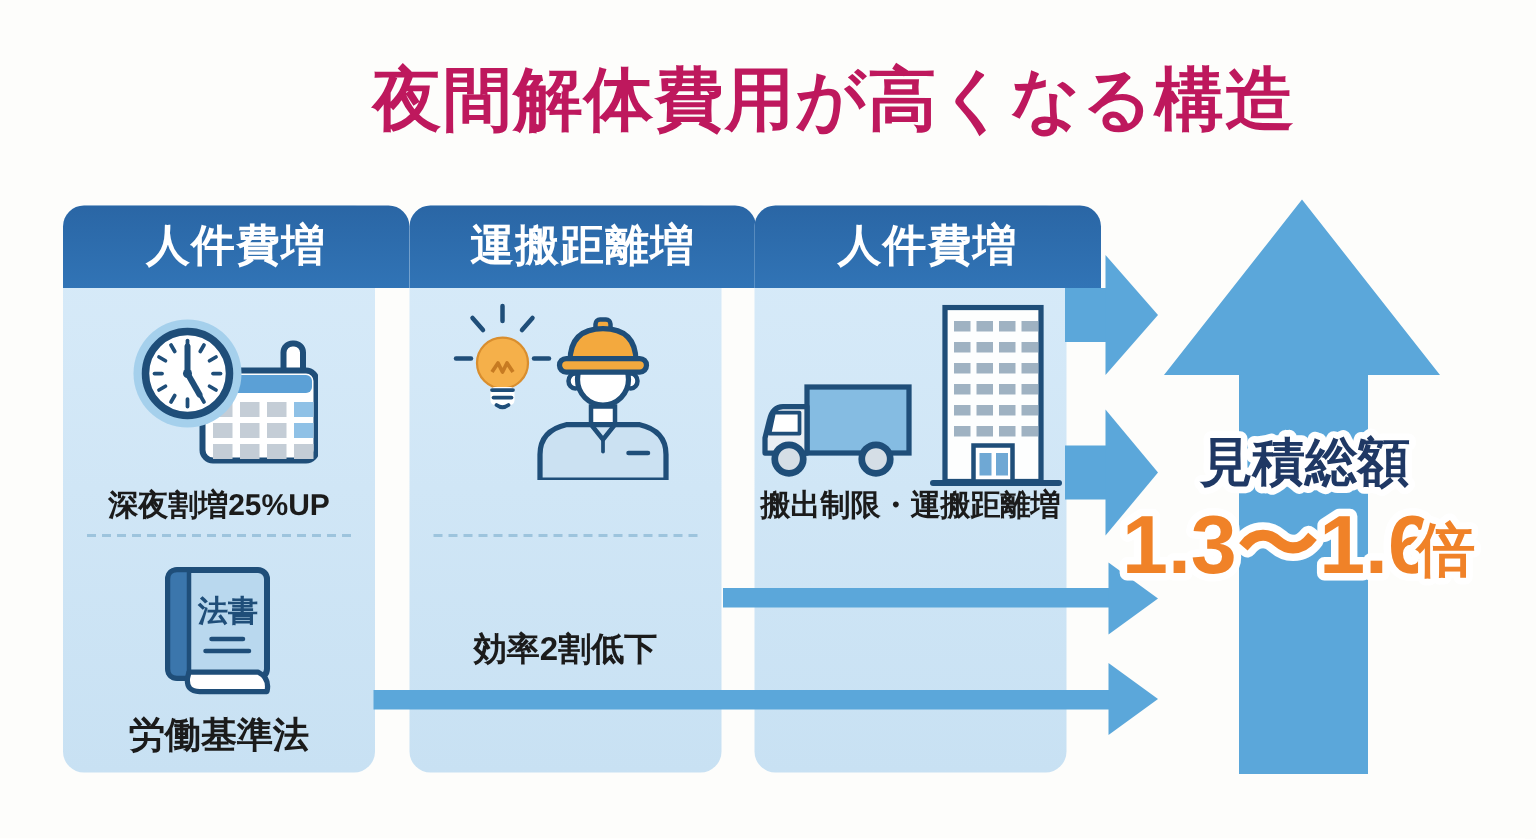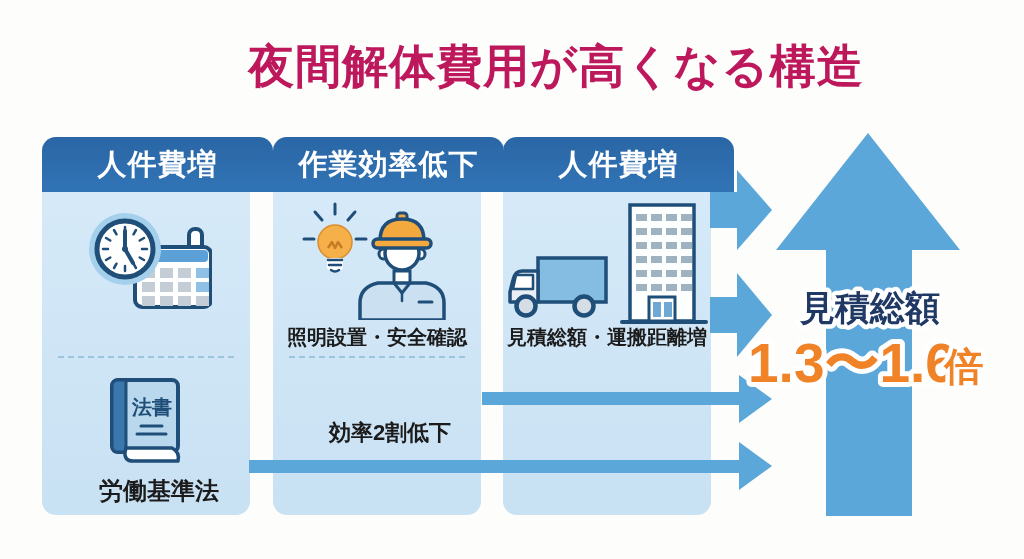--- a/index.html
+++ b/index.html
@@ -21,21 +21,21 @@
   .col-header{
     left:0;top:0;width:231px;height:55px;border-radius:14px 14px 0 0;
     background:linear-gradient(180deg,#2A66A5 0%,#3174B6 100%);
     color:#ffffff;font-size:29px;font-weight:800;text-align:center;line-height:55px;letter-spacing:1px;
   }
   .caption{
     left:0;top:185px;width:208px;height:30px;text-align:center;
     font-size:20px;font-weight:800;color:#1B1B1B;line-height:30px;white-space:nowrap;
   }
   .sub-caption{
-    left:0;width:208px;text-align:center;font-weight:800;color:#1B1B1B;white-space:nowrap;margin-left:13px;
+    left:0;width:208px;text-align:center;font-weight:800;color:#1B1B1B;white-space:nowrap;
   }
   .dashed-divider{
     left:16px;top:219px;width:176px;height:0;border-top:2px dashed #9DC4DD;
   }
   .shaft{background:#5BA7DA;}
   .head{width:0;height:0;border-style:solid;border-color:transparent transparent transparent #5BA7DA;}
   svg text{font-family:"Liberation Sans",sans-serif;font-weight:700;}
 </style>
 </head>
 <body>
@@ -83,36 +83,37 @@
         <line x1="29" y1="65" x2="31.5" y2="60.7"></line>
           <line x1="51" y1="65" x2="48.5" y2="60.7"></line>
       </g>
       <g stroke="#1F4E79" stroke-width="4" stroke-linecap="round">
         <line x1="40" y1="46" x2="40" y2="28"></line>
         <line x1="40" y1="46" x2="48" y2="60"></line>
       </g>
       <circle cx="40" cy="46" r="3" fill="#1F4E79"></circle>
     </svg>
 
+    <div class="abs caption">深夜割増25%UP</div>
     <div class="abs dashed-divider"></div>
 
     <svg class="abs" style="left:66px;top:239px;" width="77" height="90" viewBox="0 0 77 90">
       <rect x="4" y="4" width="66" height="72" rx="6" fill="#B9D8EE" stroke="#1F4E79" stroke-width="4"></rect>
       <path d="M 18 4 L 10 4 Q 4 4 4 10 L 4 70 Q 4 76 10 76 L 18 76 Z" fill="#3B76AC" stroke="#1F4E79" stroke-width="3"></path>
       <path d="M 18 72 H 64 Q 72 76 70 85 H 25 Q 16 85 17 76 Z" fill="#ffffff" stroke="#1F4E79" stroke-width="3.5" stroke-linejoin="round"></path>
       <text x="44" y="38" text-anchor="middle" font-size="20" fill="#1F4E79">法書</text>
       <line x1="33" y1="50" x2="54" y2="50" stroke="#1F4E79" stroke-width="3" stroke-linecap="round"></line>
       <line x1="29" y1="58" x2="58" y2="58" stroke="#1F4E79" stroke-width="3" stroke-linecap="round"></line>
     </svg>
 
     <div class="abs sub-caption" style="top:340px;height:28px;line-height:28px;font-size:24px;">労働基準法</div>
   </div>
 
   <div id="col-2" class="abs column">
-    <div class="abs col-header">作業効率低下</div>
+    <div class="abs col-header">運搬距離増</div>
 
     <svg class="abs" style="left:29px;top:64px;" width="150" height="119" viewBox="0 0 150 119">
 
       <g>
         <g stroke="#1F4E79" stroke-width="3" stroke-linecap="round">
           <line x1="33" y1="3" x2="33" y2="13"></line>
           <line x1="13" y1="11" x2="20" y2="19"></line>
           <line x1="53" y1="11" x2="46" y2="19"></line>
           <line x1="2" y1="38" x2="12" y2="38"></line>
           <line x1="54" y1="38" x2="64" y2="38"></line>
@@ -135,21 +136,20 @@
         <path d="M 58 119 V 102 Q 58 86 76 82 H 124 Q 142 86 142 102 V 119 Z" fill="#CBE1F2" stroke="#1F4E79" stroke-width="3.5"></path>
         <path d="M 92 82 L 100 92 L 108 82" fill="none" stroke="#1F4E79" stroke-width="3" stroke-linecap="round" stroke-linejoin="round"></path>
         <line x1="100" y1="92" x2="100" y2="100" stroke="#1F4E79" stroke-width="2.5" stroke-linecap="round"></line>
         <line x1="117" y1="101" x2="130" y2="101" stroke="#1F4E79" stroke-width="3" stroke-linecap="round"></line>
         <rect x="95" y="12" width="10" height="9" rx="3" fill="#F3A93E" stroke="#1F4E79" stroke-width="3"></rect>
         <path d="M 78 40 Q 78 18 100 18 Q 122 18 122 40 Z" fill="#F3A93E" stroke="#1F4E79" stroke-width="3.5"></path>
         <rect x="71" y="38" width="58" height="9" rx="4.5" fill="#F3A93E" stroke="#1F4E79" stroke-width="3.5"></rect>
       </g>
     </svg>
 
-    <div class="abs caption">照明設置・安全確認</div>
     <div class="abs dashed-divider"></div>
 
     <div class="abs sub-caption" style="top:280px;height:32px;line-height:32px;font-size:22px;">効率2割低下</div>
   </div>
 
   <div id="col-3" class="abs column">
     <div class="abs col-header">人件費増</div>
 
     <svg class="abs" style="left:5px;top:66px;" width="204" height="125" viewBox="0 0 204 125">
 
@@ -189,21 +189,21 @@
 
       <g>
         <rect x="30" y="55" width="68" height="44" fill="#85BCE2" stroke="#1F4E79" stroke-width="3.5"></rect>
         <path d="M 30 99 V 68 H 14 Q 7 68 5 77 L 2 89 V 99 Z" fill="#EAEFF4" stroke="#1F4E79" stroke-width="3.5" stroke-linejoin="round"></path>
         <path d="M 8 72 H 25 V 86 H 5 Z" fill="#ffffff" stroke="#1F4E79" stroke-width="2.5" stroke-linejoin="round"></path>
         <circle cx="18" cy="103" r="9.5" fill="#D5DEE6" stroke="#1F4E79" stroke-width="4.5"></circle>
         <circle cx="76" cy="103" r="9.5" fill="#D5DEE6" stroke="#1F4E79" stroke-width="4.5"></circle>
       </g>
     </svg>
 
-    <div class="abs caption">見積総額・運搬距離増</div>
+    <div class="abs caption">搬出制限・運搬距離増</div>
   </div>
 
   <div class="abs shaft" style="left:710px;top:192px;width:28px;height:36px;"></div>
   <div class="abs head" style="left:737px;top:170px;border-width:40px 0 40px 35px;"></div>
 
   <div class="abs shaft" style="left:710px;top:297px;width:28px;height:36px;"></div>
   <div class="abs head" style="left:737px;top:273px;border-width:42px 0 42px 35px;"></div>
 
   <div class="abs shaft" style="left:482px;top:392px;width:258px;height:13px;"></div>
   <div class="abs head" style="left:739px;top:375px;border-width:24px 0 24px 33px;"></div>

